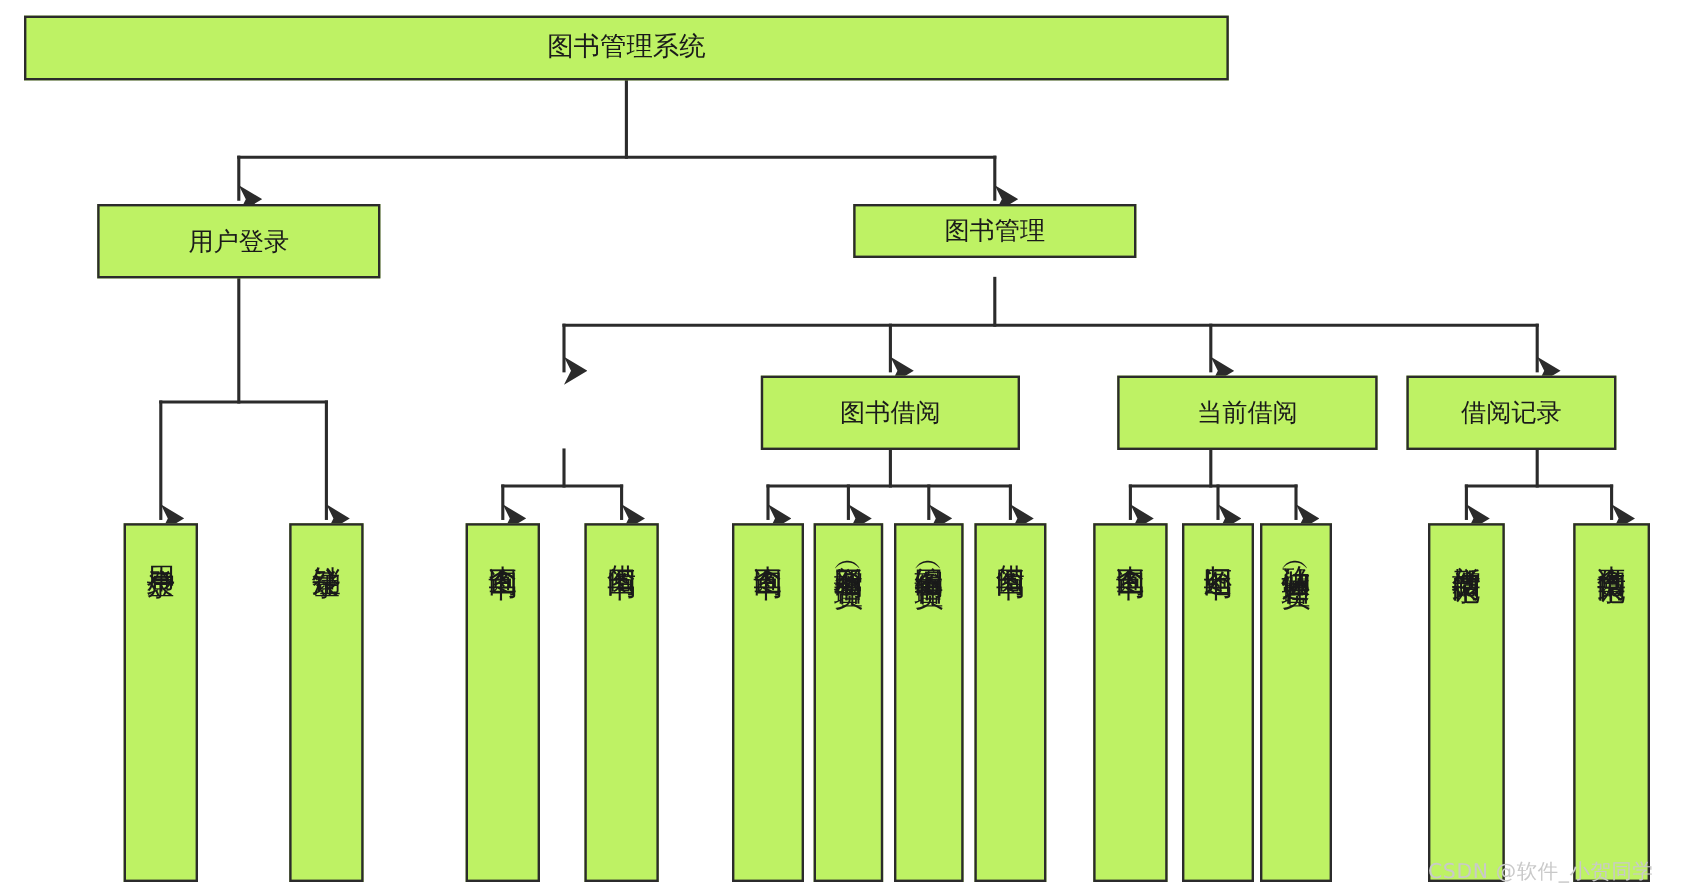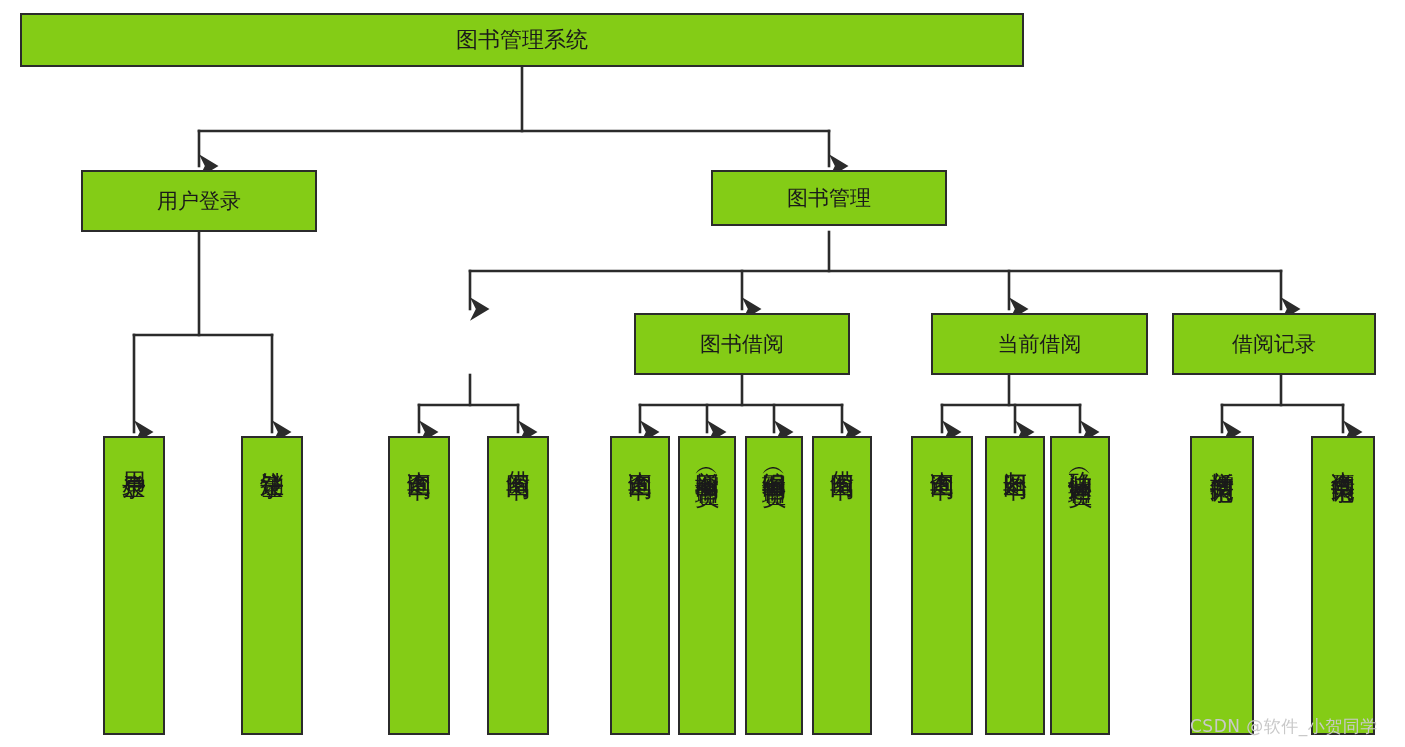--- a/index.html
+++ b/index.html
@@ -19,21 +19,21 @@
     position: absolute;
     left: 0;
     top: 0;
     width: 1405px;
     height: 747px;
     pointer-events: none;
   }
   .node {
     position: absolute;
     box-sizing: border-box;
-    background: #84cc16;
+    background: #bef264;
     border: 2px solid #2b2b2b;
     display: flex;
     align-items: center;
     justify-content: center;
   }
   .node-label {
     color: #1a1a1a;
     line-height: 1.18;
     text-align: center;
     white-space: pre;
@@ -118,31 +118,31 @@
     </g>
   </svg>
 
   <div class="node root horiz" style="left:20px; top:13px; width:1004px; height:54px;">
     <span class="node-label">图书管理系统</span>
   </div>
 
   <div class="node horiz" style="left:81px; top:170px; width:236px; height:62px;">
     <span class="node-label">用户登录</span>
   </div>
-  <div class="node horiz" style="left:711px; top:170px; width:236px; height:56px;justify-content:center;">
+  <div class="node horiz" style="left:711px; top:170px; width:236px; height:45px;justify-content:center;">
     <span class="node-label">图书管理</span>
   </div>
 
   <div class="node horiz" style="left:634px; top:313px; width:216px; height:62px;">
     <span class="node-label">图书借阅</span>
   </div>
   <div class="node horiz" style="left:901px; top:313px; width:217px; height:62px;margin-left:30px;">
     <span class="node-label">当前借阅</span>
   </div>
-  <div class="node horiz" style="left:1172px; top:313px; width:204px; height:62px;">
+  <div class="node horiz" style="left:1172px; top:313px; width:175px; height:62px;">
     <span class="node-label">借阅记录</span>
   </div>
 
   <div class="node vert" style="left:103px; top:436px; width:62px; height:299px;">
     <span class="node-label">用户登录</span>
   </div>
   <div class="node vert" style="left:241px; top:436px; width:62px; height:299px;">
     <span class="node-label">注销登录</span>
   </div>
   <div class="node vert" style="left:388px; top:436px; width:62px; height:299px;">

